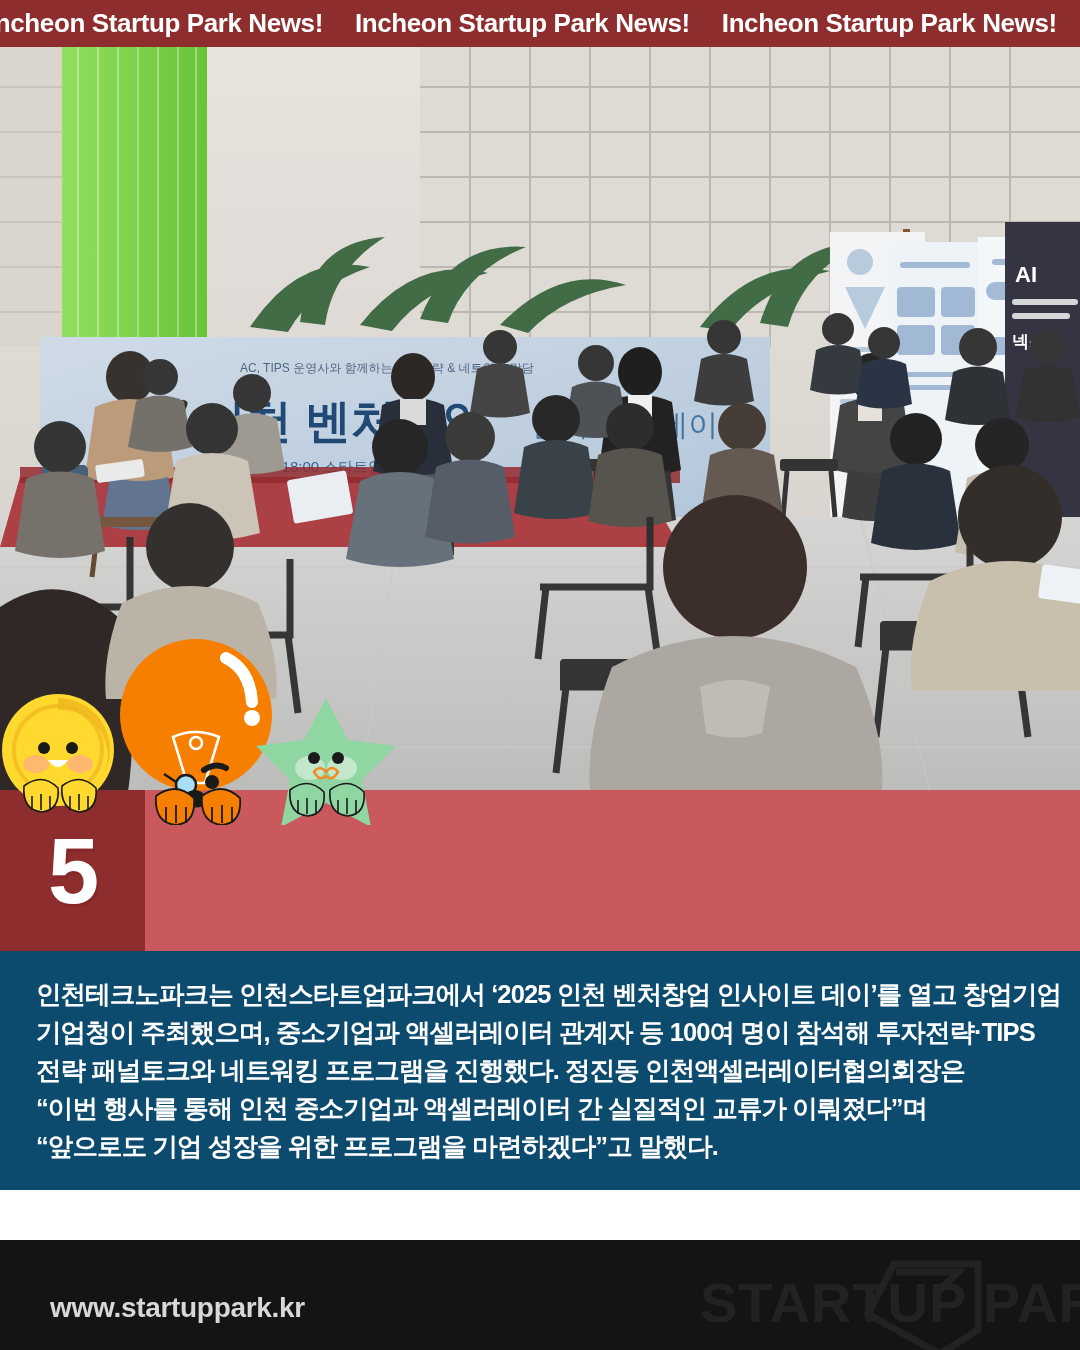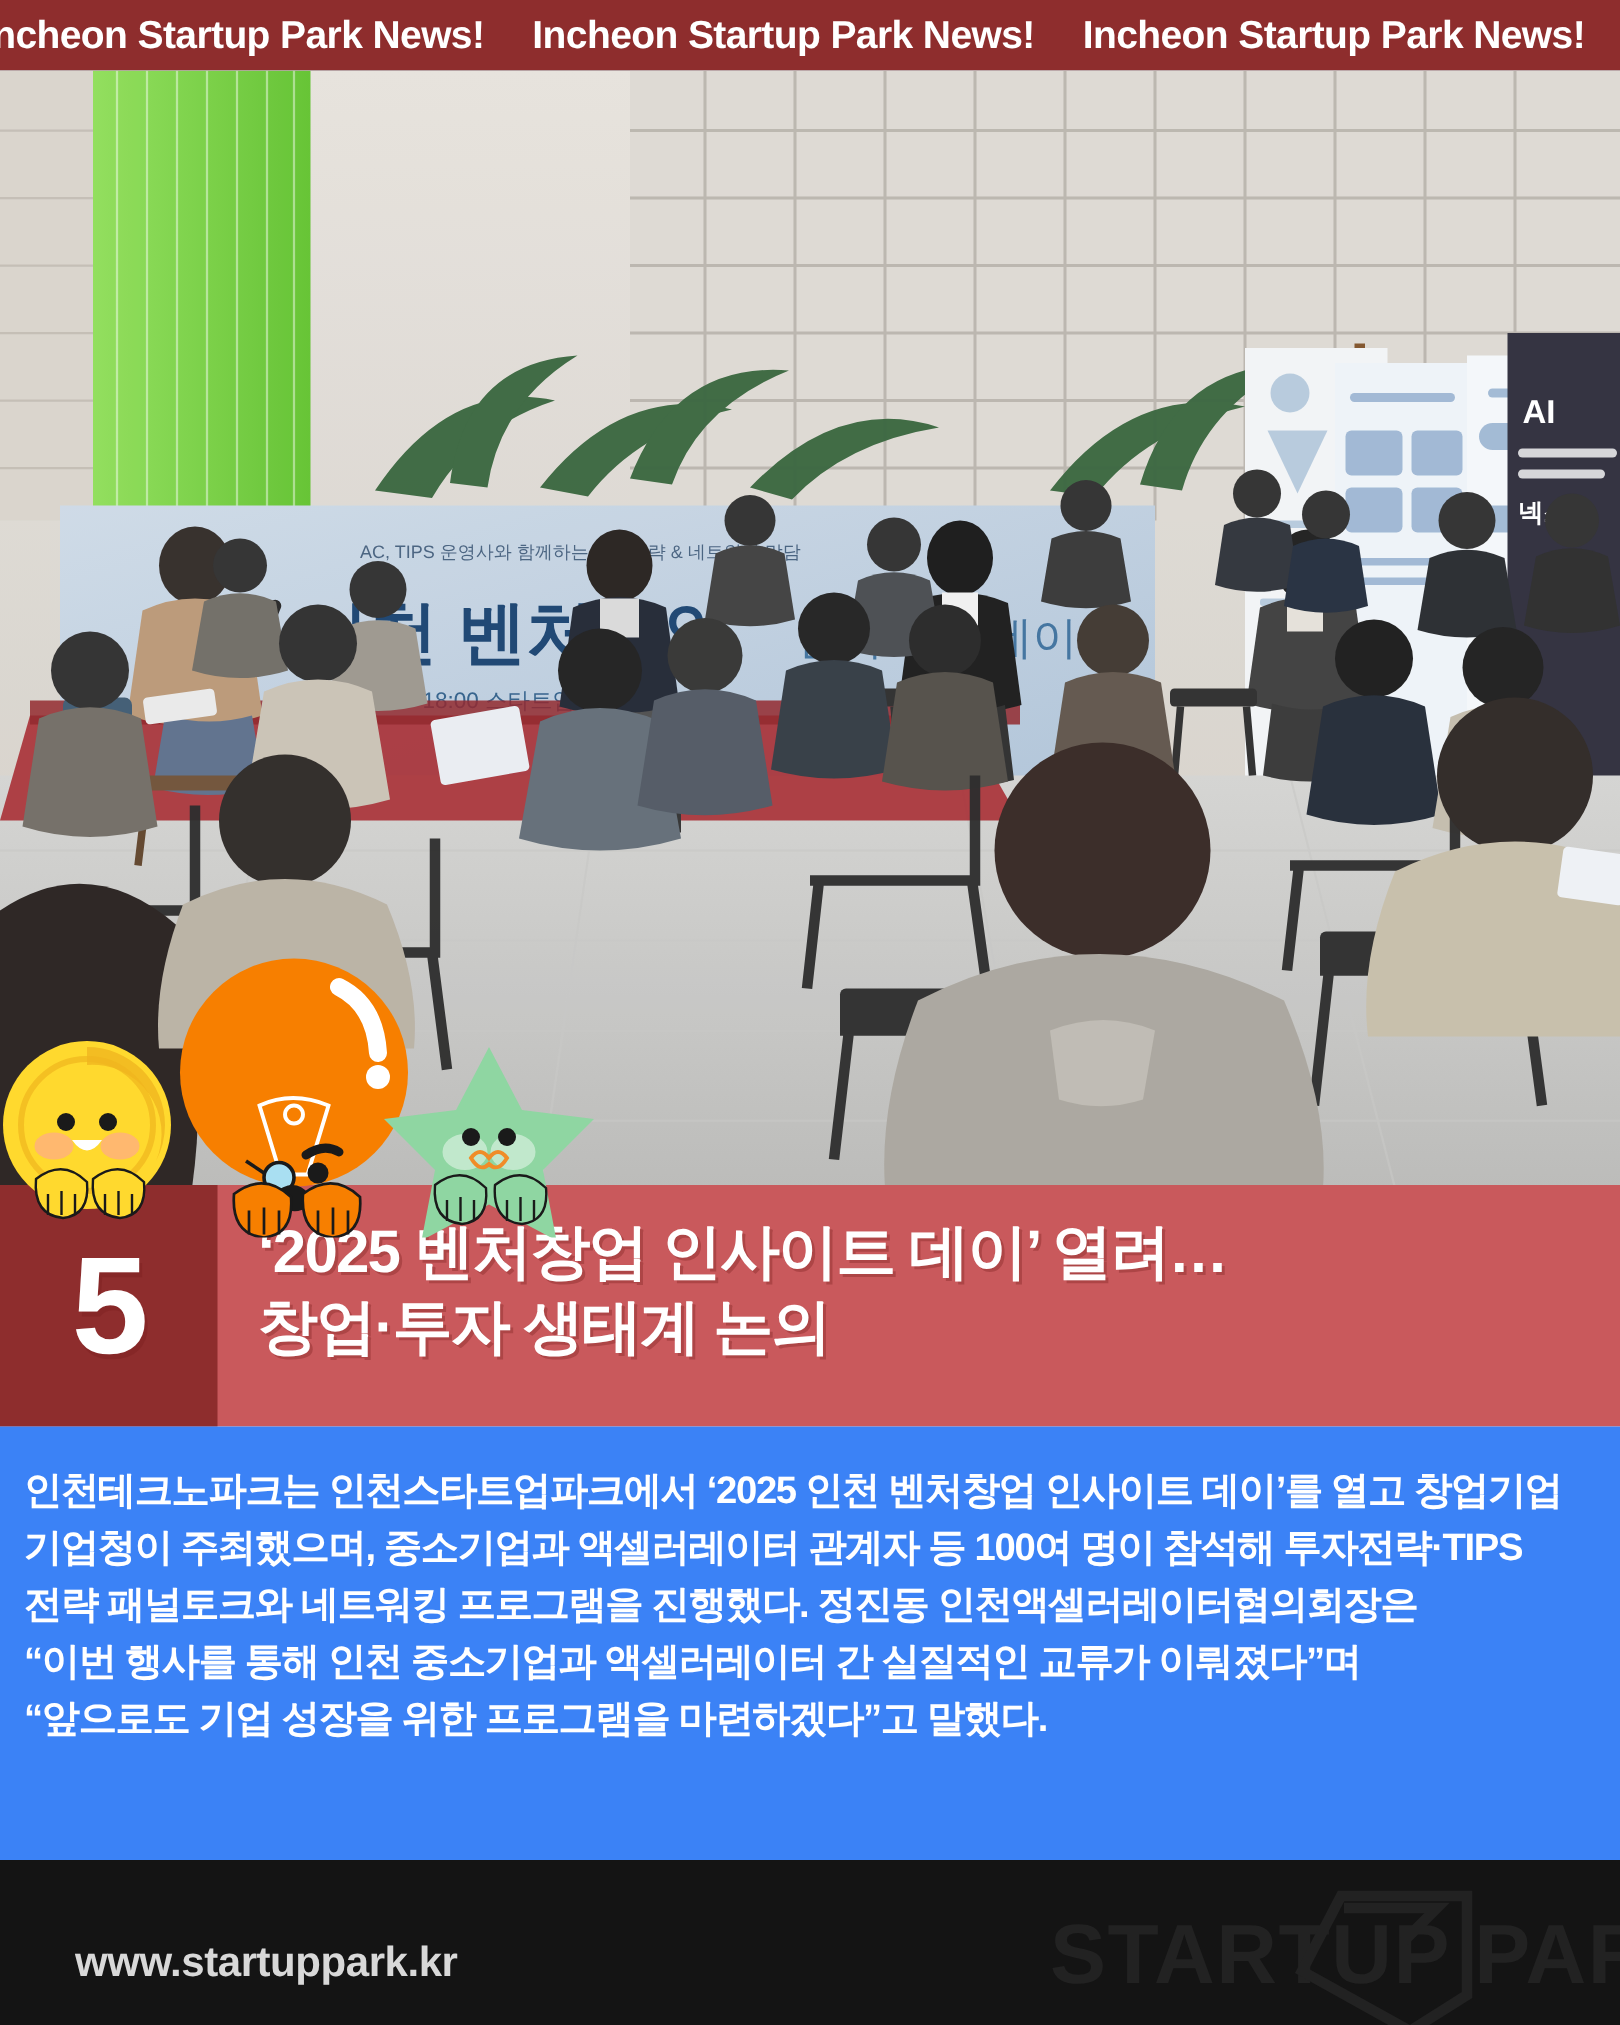--- a/index.html
+++ b/index.html
@@ -58,22 +58,22 @@
     position:absolute; left:172px; top:20px; right:24px;
     color:#ffffff; font-size:40px; font-weight:700; line-height:1.26;
     letter-spacing:-1.2px;
     text-shadow:2px 2px 0 rgba(140,45,45,0.45);
     font-family:"Liberation Sans", sans-serif;
   }
   .title-text .tline { display:block; white-space:nowrap; }
 
   
   .body-band {
-    position:absolute; left:0; top:951px; width:1080px; height:289px;
-    background:#3b82f6; padding:24px 36px 0 16px;
+    position:absolute; left:0; top:951px; width:1080px; height:239px;
+    background:#0c4a6e; padding:24px 36px 0 36px;
   }
   .body-line {
     display:block; color:#ffffff;
     font-size:25.5px; font-weight:700; line-height:38px;
     letter-spacing:-0.9px; white-space:nowrap;
     font-family:"Liberation Sans", sans-serif;
   }
 
   
   .footer {
@@ -379,24 +379,20 @@
         <path d="M338 200 v14 M347 198 v16 M356 200 v14"></path>
       </g>
     </g>
   </svg>
 </div>
 
 <div class="title-band">
   <div class="rank-block">
     <span class="rank-num">5</span>
   </div>
-  <div class="title-text">
-    <span class="tline">‘2025 벤처창업 인사이트 데이’ 열려…</span>
-    <span class="tline">창업·투자 생태계 논의</span>
-  </div>
 </div>
 
 <div class="body-band">
   <span class="body-line">인천테크노파크는 인천스타트업파크에서 ‘2025 인천 벤처창업 인사이트 데이’를 열고 창업기업</span>
   <span class="body-line">기업청이 주최했으며, 중소기업과 액셀러레이터 관계자 등 100여 명이 참석해 투자전략·TIPS</span>
   <span class="body-line">전략 패널토크와 네트워킹 프로그램을 진행했다. 정진동 인천액셀러레이터협의회장은</span>
   <span class="body-line">“이번 행사를 통해 인천 중소기업과 액셀러레이터 간 실질적인 교류가 이뤄졌다”며</span>
   <span class="body-line">“앞으로도 기업 성장을 위한 프로그램을 마련하겠다”고 말했다.</span>
 </div>
 

